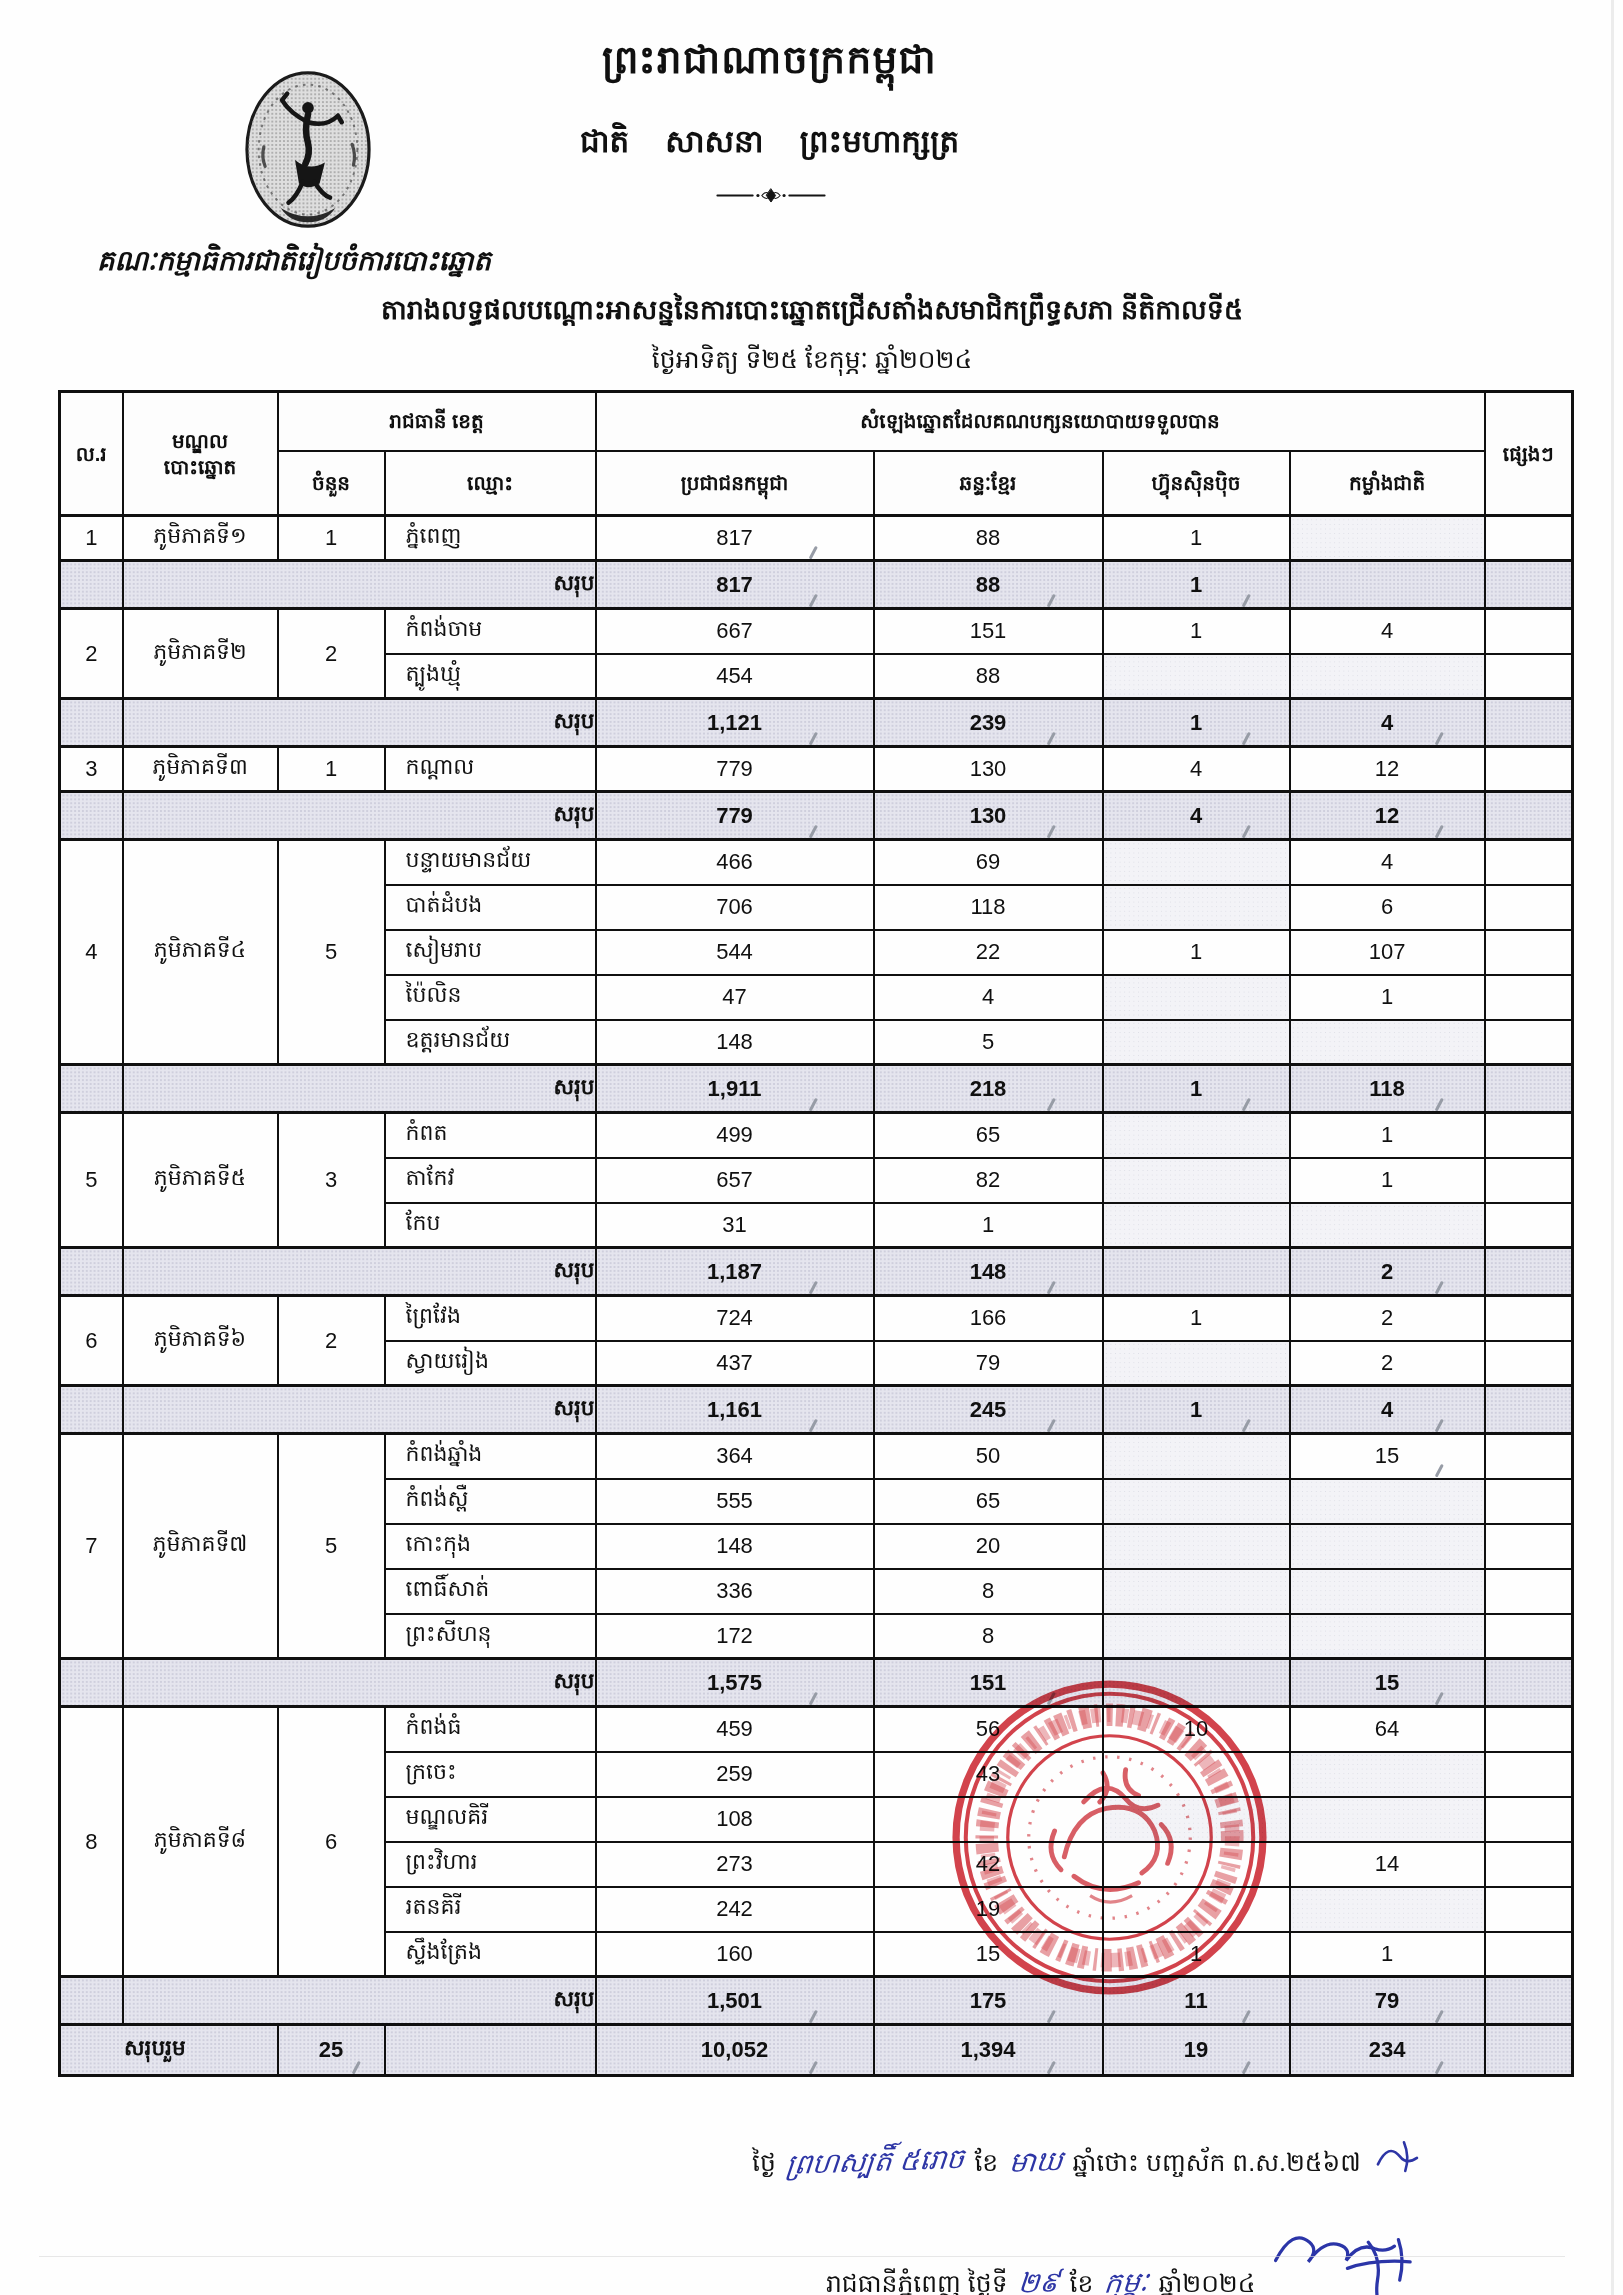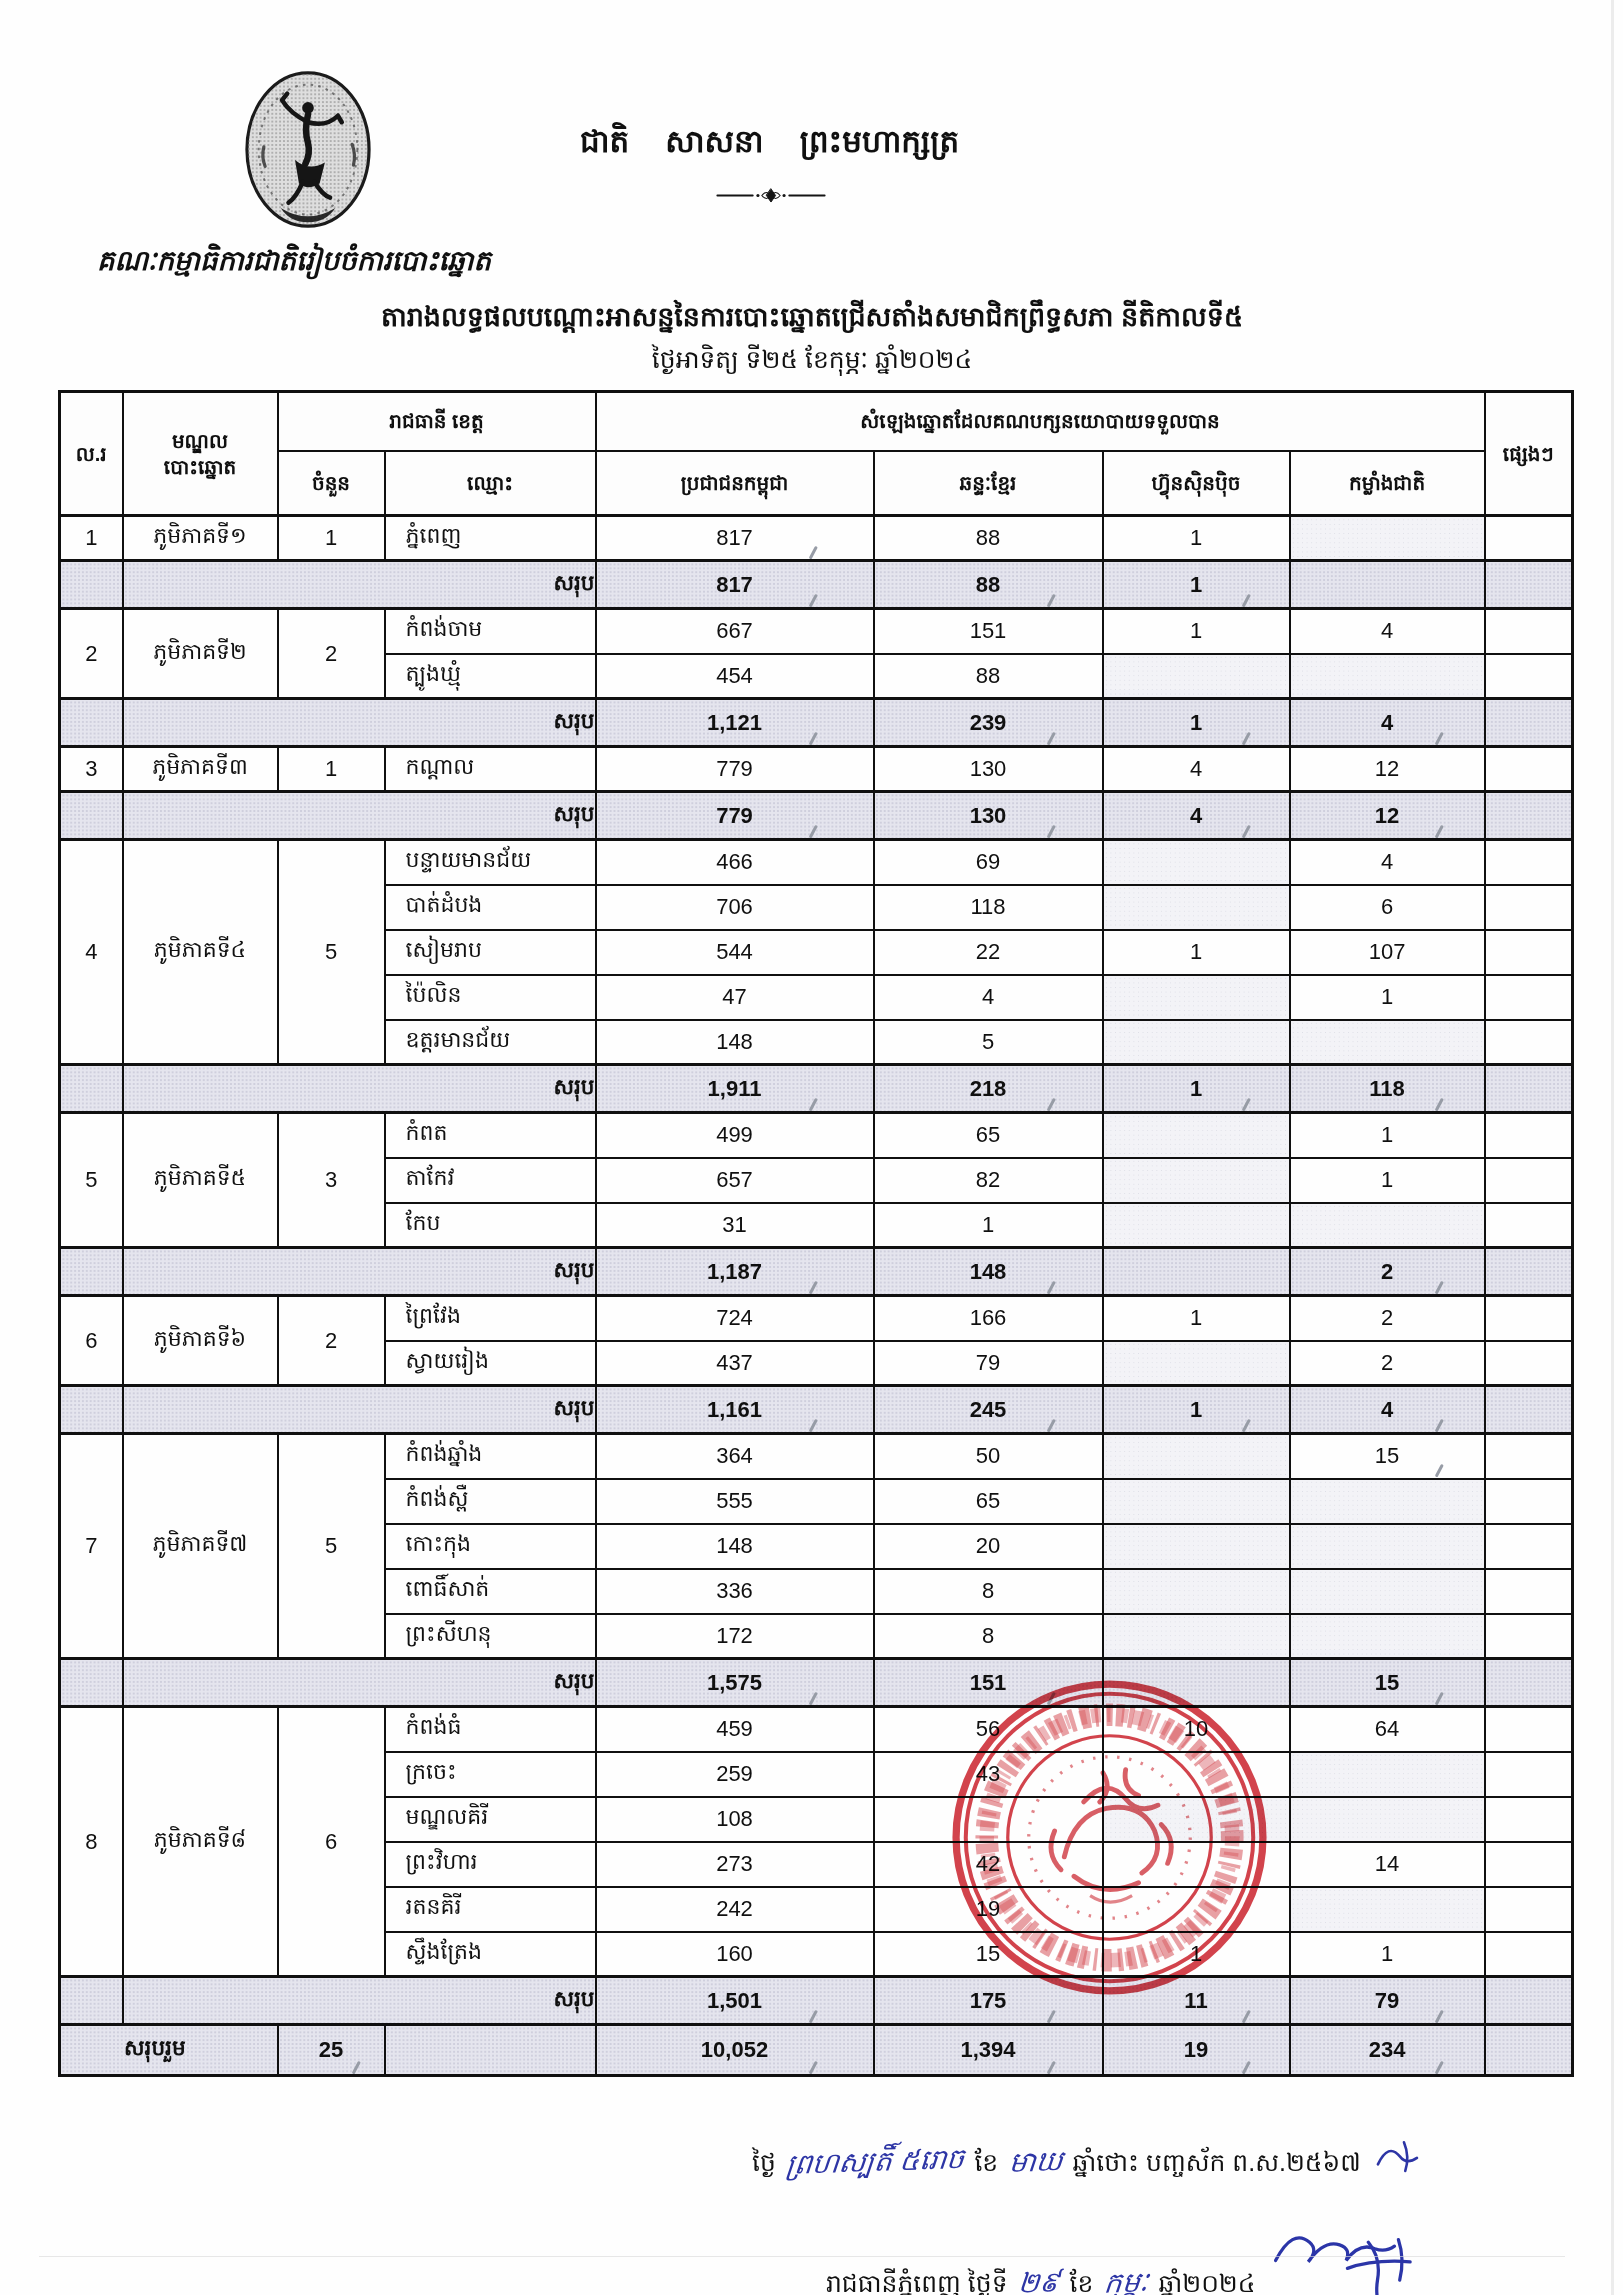--- a/index.html
+++ b/index.html
@@ -7,21 +7,21 @@
     position:relative;width:1624px;height:2295px;background:#fefefe;
     font-family:"Liberation Sans",sans-serif;color:#101010;overflow:hidden;
   }
   .page::after{content:"";position:absolute;right:10.5px;top:0;bottom:0;width:2.6px;background:#dcdcdc;opacity:.55;}
   
   .emblem{position:absolute;left:243px;top:69px;width:130px;height:161px;}
   .motto1{position:absolute;left:0;right:85px;top:35px;text-align:center;font-size:39px;font-weight:bold;letter-spacing:1.3px;}
   .motto2{position:absolute;left:0;right:85px;top:122px;text-align:center;font-size:31px;font-weight:bold;word-spacing:27.5px;}
   .divider{position:absolute;left:712px;top:187px;width:118px;height:17px;}
   .committee{position:absolute;left:97px;top:243px;font-size:27.5px;font-weight:bold;font-style:italic;}
-  .doc-title{position:absolute;left:0;right:0;top:300px;text-align:center;font-size:27px;font-weight:bold;}
+  .doc-title{position:absolute;left:0;right:0;top:293px;text-align:center;font-size:27px;font-weight:bold;}
   .doc-date{position:absolute;left:0;right:0;top:344px;text-align:center;font-size:25px;font-weight:normal;}
   
   table.results{
     position:absolute;left:58px;top:390px;width:1513px;
     border-collapse:collapse;table-layout:fixed;border:3.9px solid #101010;
     font-size:22px;
   }
   .results th,.results td{border:2px solid #101010;padding:0;text-align:center;vertical-align:middle;position:relative;overflow:hidden;}
   .results thead th{font-weight:bold;font-size:20px;line-height:1.3;background:#fdfdfd;}
   .results thead tr.h1{height:59px;}
@@ -79,20 +79,21 @@
       <circle cx="50" cy="30" r="4.5" fill="#151515" stroke="none"></circle>
       <path d="M50 35 q-3 12 0 22 q2 8 -2 16" stroke-width="5"></path>
       <path d="M50 41 q-14 -7 -20 -17 M30 24 l4 -5 M50 41 q14 4 23 -5 M73 36 l3 5" stroke-width="3.5"></path>
       <path d="M40 70 q11 9 23 2 l-4 16 q-9 6 -16 0 z" fill="#151515" stroke="none"></path>
       <path d="M46 87 q-5 12 -11 16 M55 87 q6 10 12 12" stroke-width="3.5"></path>
       <path d="M29 107 q21 13 42 0 q-7 11 -21 11 q-14 0 -21 -11 z" fill="#151515" stroke="none" opacity="0.9"></path>
       <path d="M16 60 q-2 8 1 15 M84 58 q3 8 1 16" stroke-width="2.5" opacity="0.7"></path>
     </g>
   </svg>
 
+  <div class="motto1">ព្រះរាជាណាចក្រកម្ពុជា</div>
   <div class="motto2">ជាតិ សាសនា ព្រះមហាក្សត្រ</div>
 
   <svg class="divider" viewBox="0 0 180 26" aria-hidden="true">
     <g stroke="#141414" fill="#141414" stroke-linecap="round">
       <path d="M8 13 H62" stroke-width="3"></path>
       <path d="M118 13 H172" stroke-width="3"></path>
       <circle cx="70" cy="13" r="2.4" stroke="none"></circle>
       <circle cx="110" cy="13" r="2.4" stroke="none"></circle>
       <path d="M90 3 L97 13 L90 23 L83 13 Z" stroke-width="1.5"></path>
       <path d="M76 13 q7 -9 14 0 q-7 9 -14 0 M90 13 q7 -9 14 0 q-7 9 -14 0" fill="none" stroke-width="1.6"></path>

